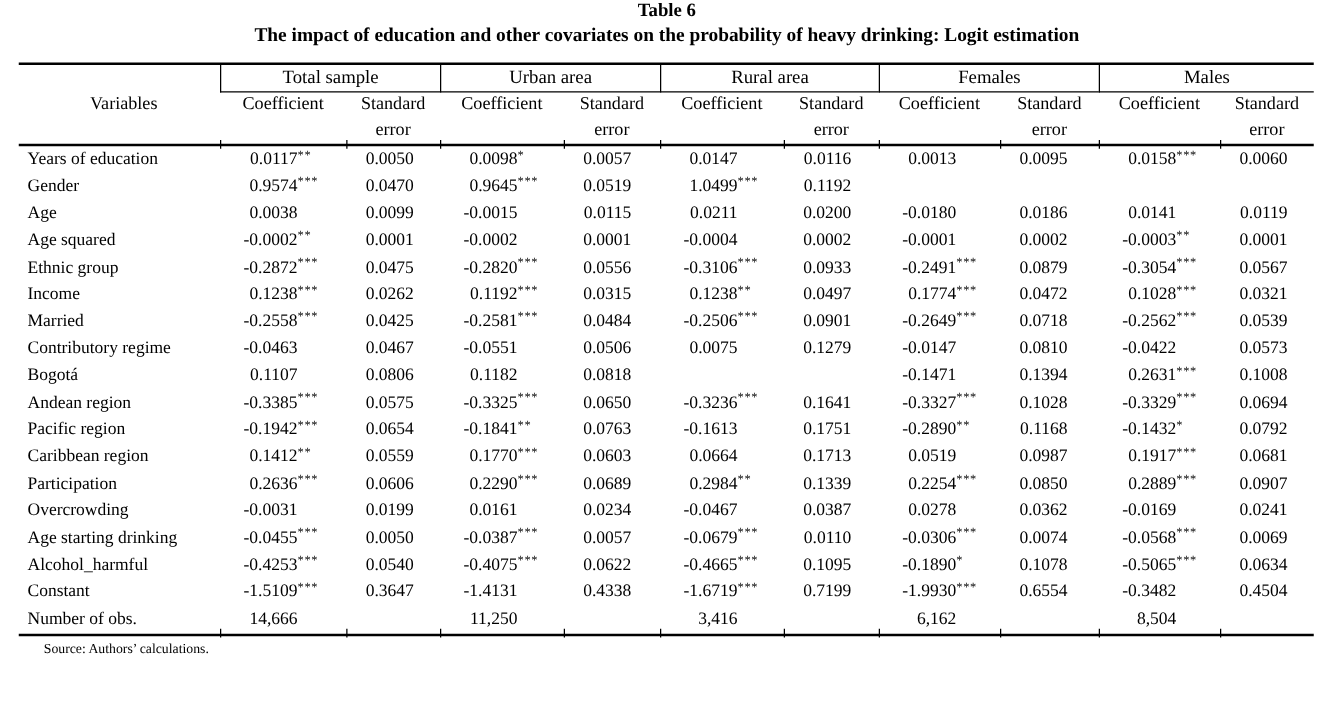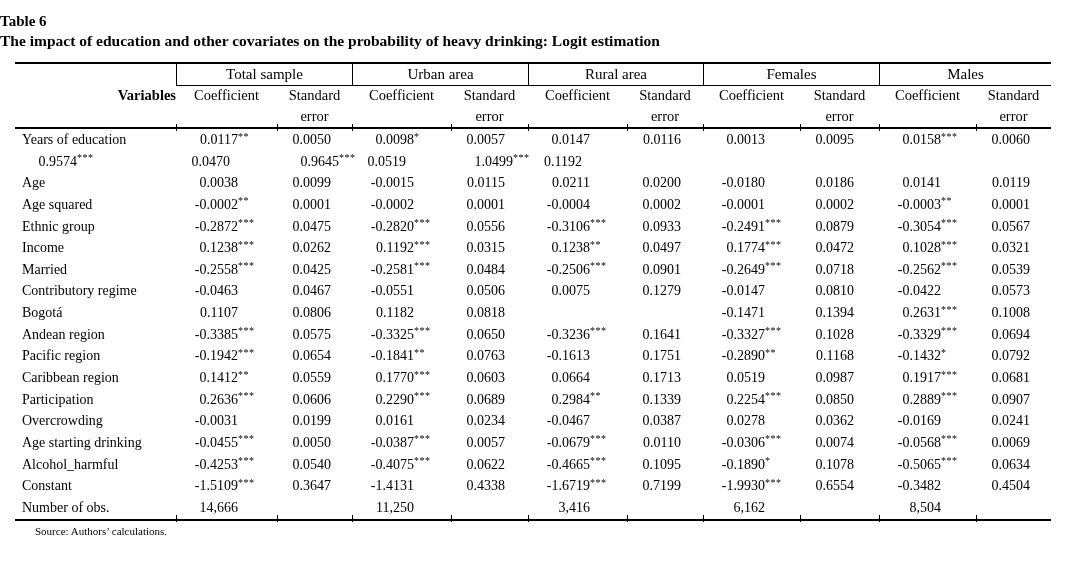--- a/index.html
+++ b/index.html
@@ -1,30 +1,30 @@
 <!DOCTYPE html>
 <html><head>
 <meta charset="utf-8">
 <style>
   html,body{margin:0;padding:0;}
   body{
     width:1067px;height:581px;overflow:hidden;background:#ffffff;color:#000000;
     font-family:"Liberation Serif","DejaVu Serif",serif;
   }
-  .titleblock{padding-top:12px;}
+  .titleblock{text-align:center;}
   .title{font-weight:bold;font-size:15px;line-height:19px;}
   .subtitle{font-weight:bold;font-size:15.5px;line-height:19px;}
   .table{position:relative;margin:12px 0 0 15px;width:1036px;}
   .rule{height:0;border-top:2px solid #000;}
   .grid{display:grid;grid-template-columns:161px 101px 75px 99px 77px 99px 76px 97px 79px 97px 75px;}
   .grid1{display:grid;grid-template-columns:161px 176px 176px 175px 176px 172px;}
   .hrow{height:21px;line-height:21px;font-size:14.5px;}
   .g-label{text-align:center;font-size:15px;border-left:1px solid #000;border-bottom:1px solid #000;white-space:nowrap;}
   .hcell{text-align:center;white-space:nowrap;}
-  .varhead{text-align:right;padding-left:7px;font-weight:bold;}
+  .varhead{text-align:center;padding-left:7px;}
   .row{height:21.65px;line-height:21.65px;font-size:14px;}
   .var{text-align:left;padding-left:7px;white-space:nowrap;overflow:hidden;}
   .coef,.se{white-space:nowrap;}
   .coef .num{display:inline-block;width:62px;text-align:right;}
   .se .num{display:inline-block;width:54px;text-align:right;}
   .stars{display:inline-block;width:22px;text-align:left;font-size:10px;position:relative;top:-4.5px;letter-spacing:0.5px;}
   .tick{position:absolute;width:1px;height:7px;background:#000;}
   .source{margin:4px 0 0 35px;font-size:11px;}
 </style>
 </head>
@@ -80,20 +80,21 @@
         <div class="coef"><div class="num">0.0098</div><div class="stars">*</div></div>
         <div class="se"><div class="num">0.0057</div></div>
         <div class="coef"><div class="num">0.0147</div><div class="stars"></div></div>
         <div class="se"><div class="num">0.0116</div></div>
         <div class="coef"><div class="num">0.0013</div><div class="stars"></div></div>
         <div class="se"><div class="num">0.0095</div></div>
         <div class="coef"><div class="num">0.0158</div><div class="stars">***</div></div>
         <div class="se"><div class="num">0.0060</div></div>
       </div>
       <div class="grid row">
+        <div class="var">Gender</div>
         <div class="coef"><div class="num">0.9574</div><div class="stars">***</div></div>
         <div class="se"><div class="num">0.0470</div></div>
         <div class="coef"><div class="num">0.9645</div><div class="stars">***</div></div>
         <div class="se"><div class="num">0.0519</div></div>
         <div class="coef"><div class="num">1.0499</div><div class="stars">***</div></div>
         <div class="se"><div class="num">0.1192</div></div>
         <div class="coef"><div class="num"></div><div class="stars"></div></div>
         <div class="se"><div class="num"></div></div>
         <div class="coef"><div class="num"></div><div class="stars"></div></div>
         <div class="se"><div class="num"></div></div>

